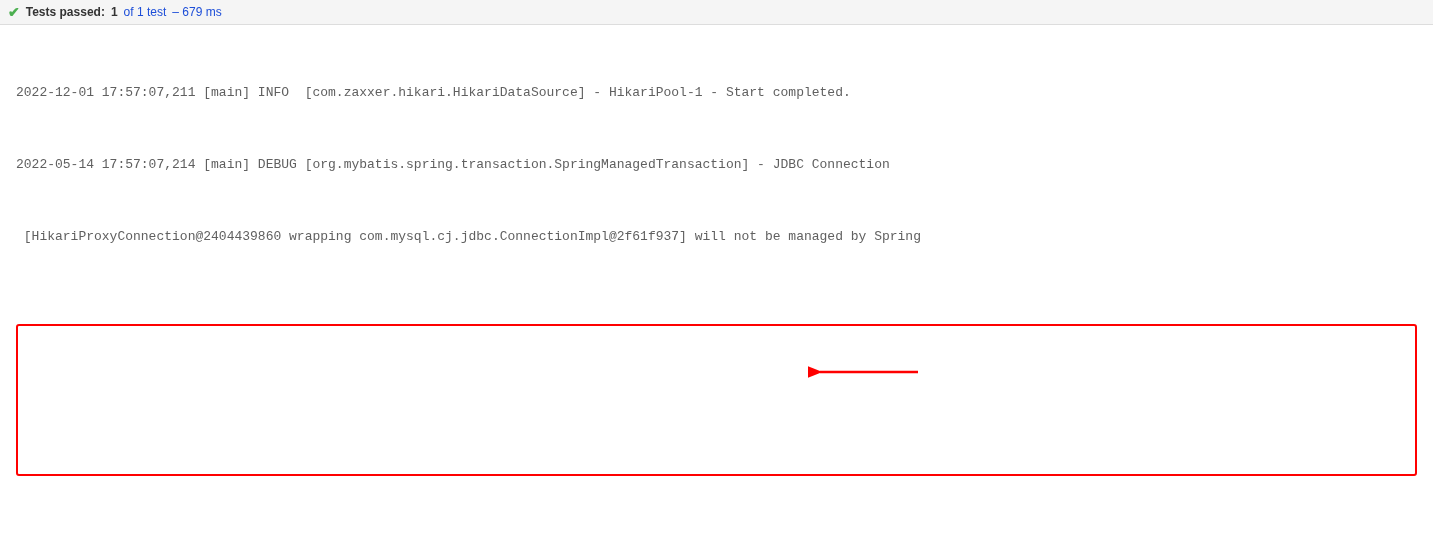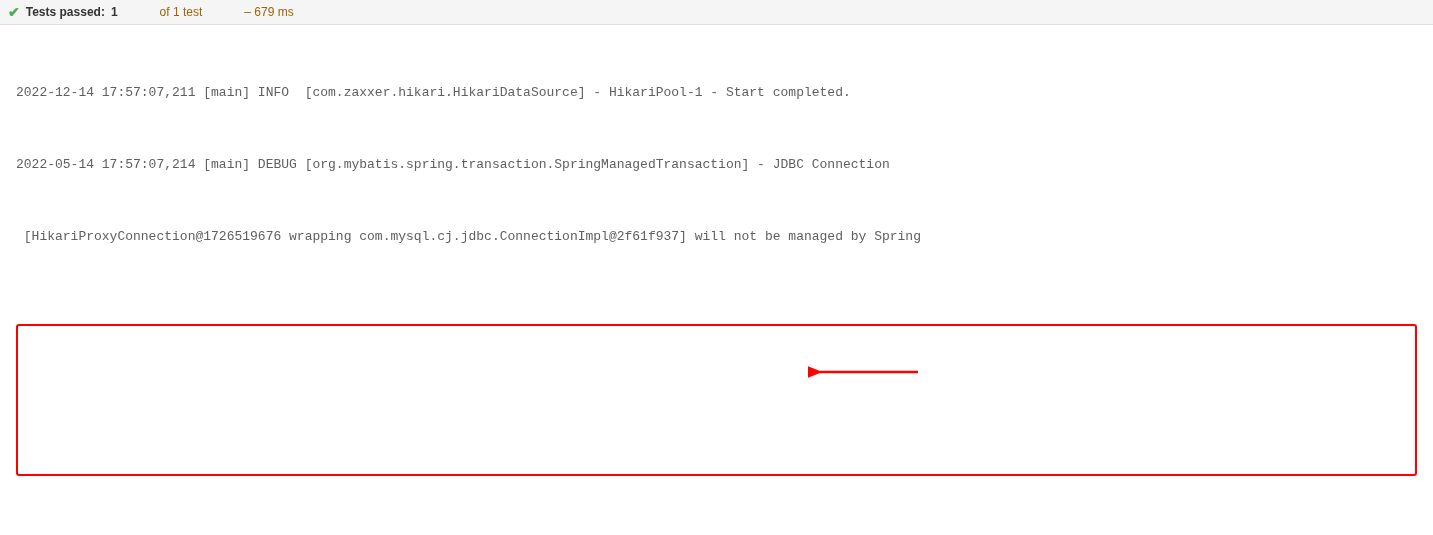--- a/index.html
+++ b/index.html
@@ -29,22 +29,21 @@
     .checkmark-icon {
       color: #4caf50;
       font-weight: bold;
       font-size: 14px;
     }
     .tests-passed-label {
       color: #333;
       font-weight: bold;
     }
     .test-count {
-      color: #a16207;
-      margin-left: 36px;
+      color: #1d4ed8;
     }
     .console-area {
       padding: 8px 16px;
       line-height: 1.85;
       white-space: pre;
       position: relative;
     }
     .log-line {
       white-space: pre;
       color: #606060;
@@ -68,23 +67,23 @@
 
 <div class="header-bar">
   <span class="checkmark-icon">✔</span>
   <span class="tests-passed-label">Tests passed:</span>
   <span class="tests-passed-label">1</span>
   <span class="test-count">of 1 test</span>
   <span class="test-count">– 679 ms</span>
 </div>
 
 <div class="console-area">
-  <div class="log-line">2022-12-14 17:57:07,211 [main] INFO  [com.zaxxer.hikari.HikariDataSource] - HikariPool-1 - Start completed.</div>
+  <div class="log-line">2022-12-01 17:57:07,211 [main] INFO  [com.zaxxer.hikari.HikariDataSource] - HikariPool-1 - Start completed.</div>
   <div class="log-line">2022-05-14 17:57:07,214 [main] DEBUG [org.mybatis.spring.transaction.SpringManagedTransaction] - JDBC Connection</div>
-  <div class="log-line"> [HikariProxyConnection@1726519676 wrapping com.mysql.cj.jdbc.ConnectionImpl@2f61f937] will not be managed by Spring</div>
+  <div class="log-line"> [HikariProxyConnection@2404439860 wrapping com.mysql.cj.jdbc.ConnectionImpl@2f61f937] will not be managed by Spring</div>
 
   <div class="highlight-box-red">
     <svg class="arrow-red" width="120" height="20">
       <defs>
         <marker id="ah" markerWidth="10" markerHeight="8" refX="1" refY="4" orient="auto">
           <polygon points="10 0, 0 4, 10 8" fill="#ff0000"></polygon>
         </marker>
       </defs>
       <line x1="110" y1="10" x2="12" y2="10" stroke="#ff0000" stroke-width="2.5" marker-end="url(#ah)"></line>
     </svg>

